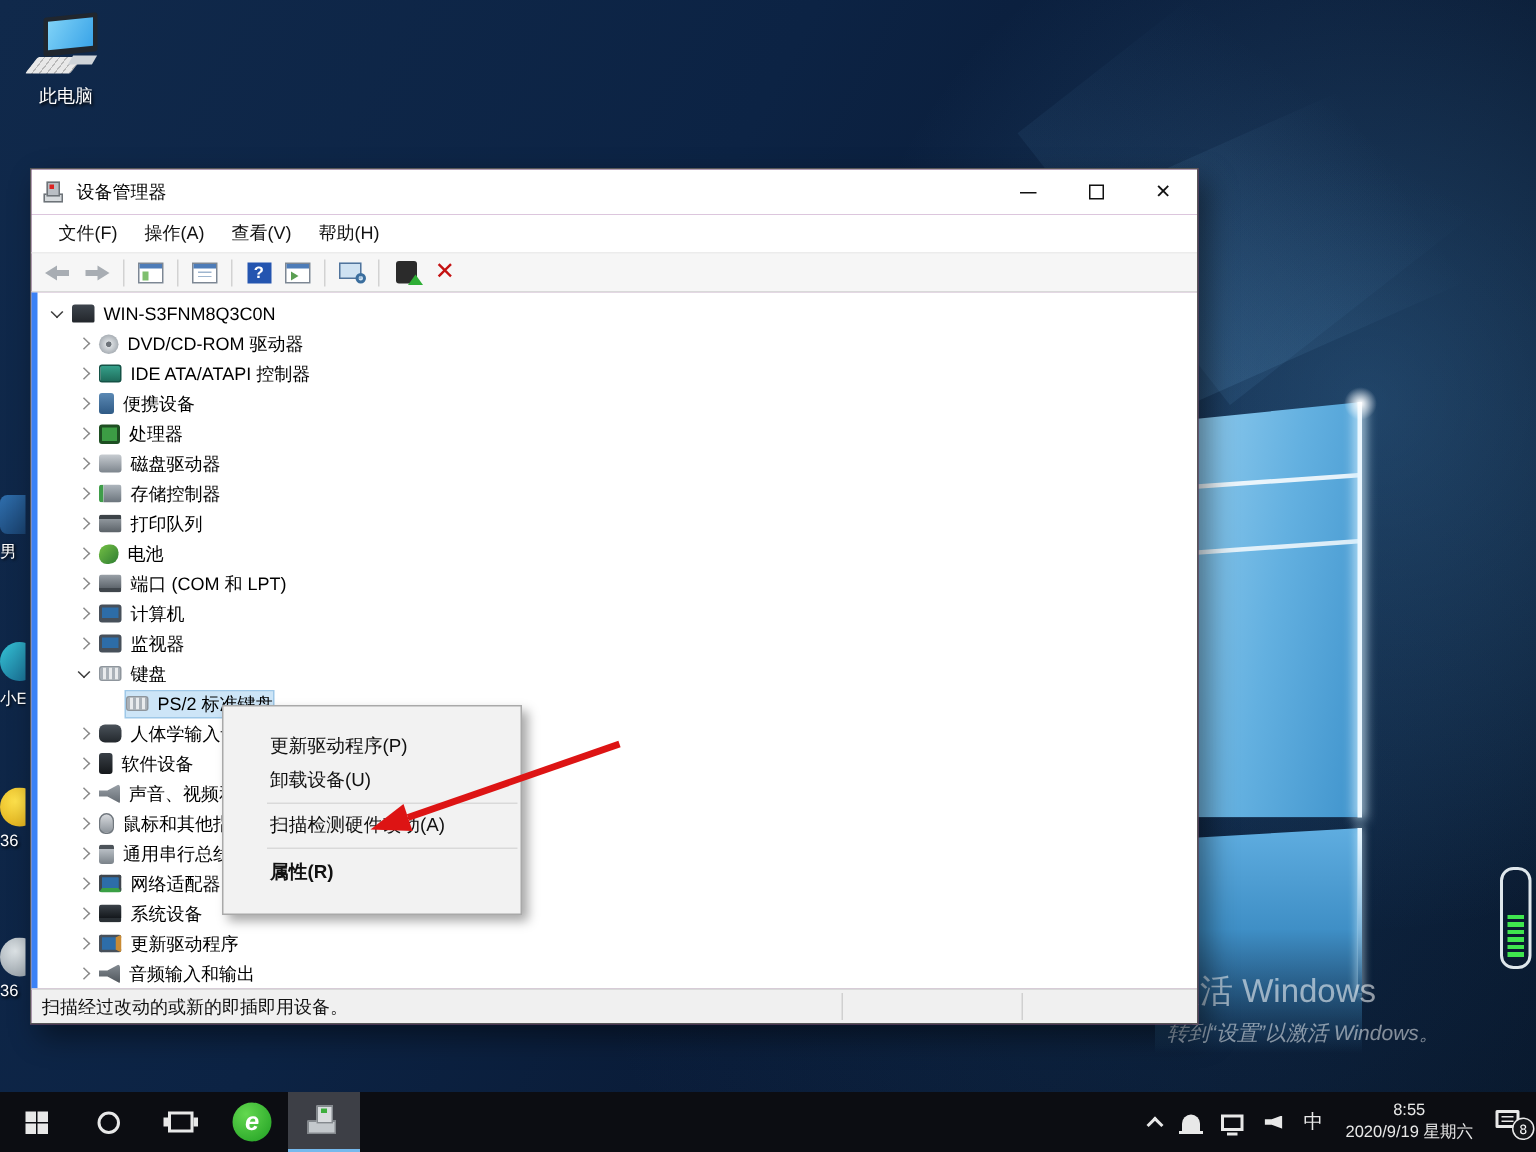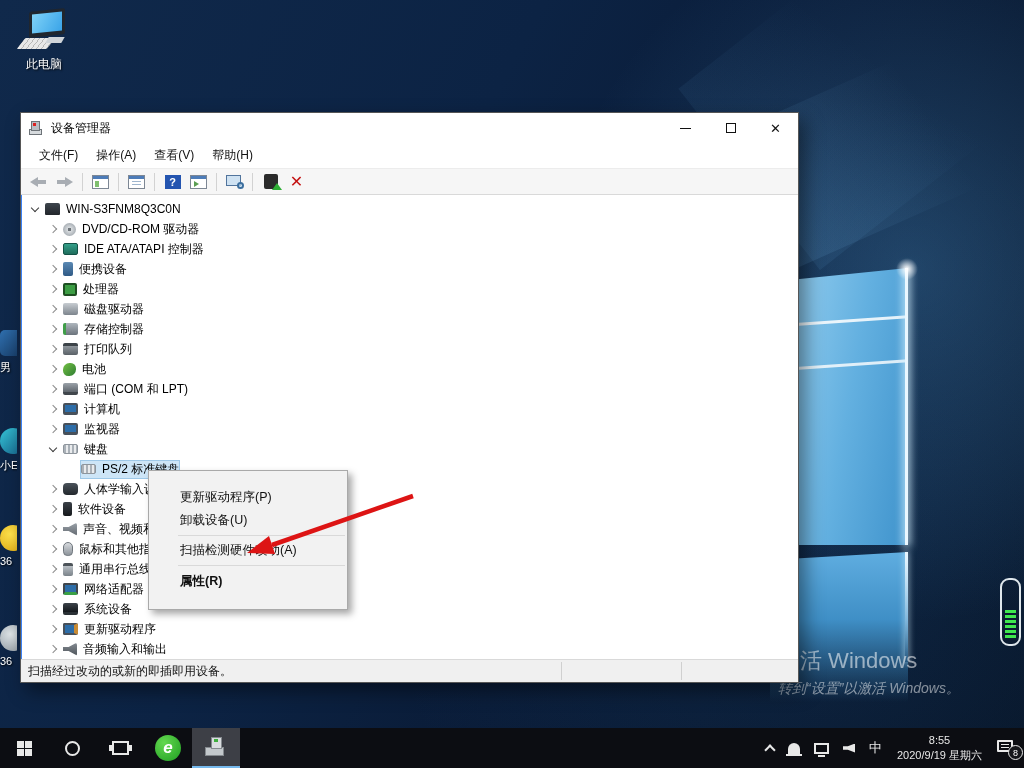--- a/index.html
+++ b/index.html
@@ -108,21 +108,21 @@
   .helpico { width:16px; height:14px; background:#2455b0; color:#fff; font-size:11px; font-weight:bold;
     display:flex; align-items:center; justify-content:center; }
   .scanico { position:relative; width:18px; height:14px; }
   .scanico .mon { position:absolute; left:0; top:0; width:15px; height:11px; background:#cfe2f2; border:1px solid #51749c; }
   .scanico .mag { position:absolute; right:0; bottom:0; width:7px; height:7px; border:2px solid #3b6e9e; border-radius:50%; background:rgba(200,225,245,.7); }
   .updico { position:relative; width:14px; height:15px; background:#2b2b2b; border-radius:2px; }
   .updico::after { content:""; position:absolute; right:-4px; bottom:-1px; width:0; height:0;
     border-left:5px solid transparent; border-right:5px solid transparent; border-bottom:7px solid #2fae36; }
   .redx { color:#c41212; font-size:16px; font-weight:bold; line-height:1; }
 
-  .content { flex:1 1 auto; background:#fff; border-left:1px solid #3b82f6; overflow:hidden; padding-top:4px; }
+  .content { flex:1 1 auto; background:#fff; border-left:4px solid #3b82f6; overflow:hidden; padding-top:4px; }
   .trow { height:20px; display:flex; align-items:center; font-size:12px; color:#000; white-space:nowrap; }
   .chev { width:6px; height:6px; border-right:1px solid #8b8b8b; border-bottom:1px solid #8b8b8b;
     transform:rotate(-45deg); margin:0 7px 0 0; flex:0 0 auto; }
   .chev.open { border-color:#3c3c3c; transform:rotate(45deg); margin-top:-3px; }
   .chev.none { visibility:hidden; }
   .lv0 { padding-left:10px; } .lv1 { padding-left:28px; } .lv2 { padding-left:46px; }
   .dicon { width:15px; height:12px; border-radius:2px; margin-right:6px; flex:0 0 auto; }
   .hlwrap { display:flex; align-items:center; }
   .hlwrap.sel { background:#cde5f7; outline:1px solid #9ec8e8; }
   .i-computer { background:linear-gradient(#3e454d,#22262b); border-radius:2px 2px 1px 1px; }

